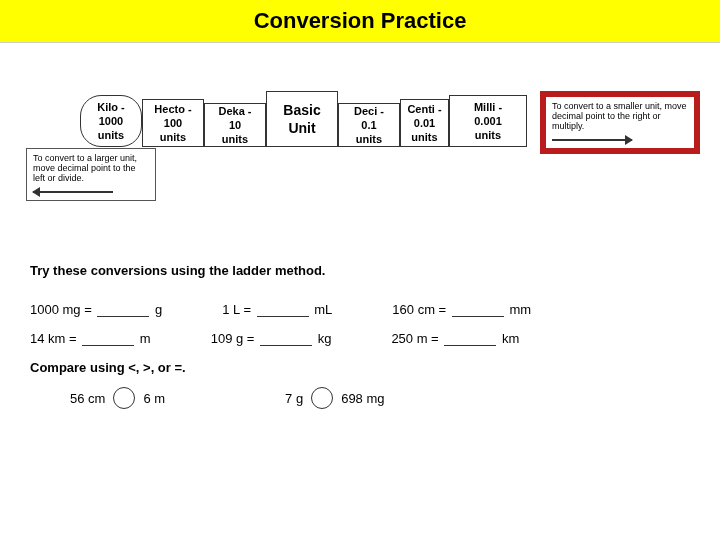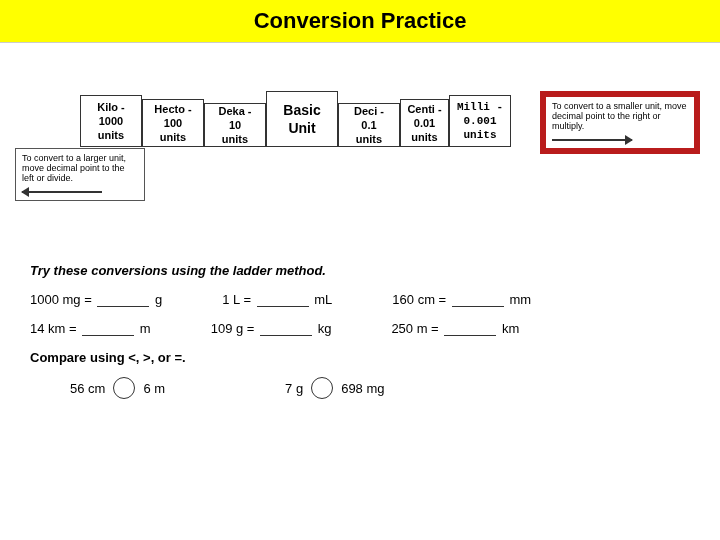--- a/index.html
+++ b/index.html
@@ -32,43 +32,43 @@
       border: 1.5px solid #333;
       padding: 4px 6px;
       text-align: center;
       font-size: 11px;
       font-weight: bold;
       background: #fff;
       line-height: 1.3;
       position: relative;
     }
 
-    .step-kilo { width: 62px; height: 52px; display:flex; flex-direction:column; justify-content:center; }
+    .step-kilo { width: 62px; height: 52px; display:flex; flex-direction:column; justify-content:center;border-radius:21px; }
     .step-hecto { width: 62px; height: 48px; display:flex; flex-direction:column; justify-content:center; margin-top: 8px; }
     .step-deka { width: 62px; height: 44px; display:flex; flex-direction:column; justify-content:center; margin-top: 16px; }
     .step-basic {
       width: 72px; height: 56px;
       display:flex; flex-direction:column; justify-content:center;
       margin-top: 24px;
       font-size: 13px;
     }
     .step-deci { width: 62px; height: 44px; display:flex; flex-direction:column; justify-content:center; margin-top: 0; }
     .step-centi { width: 49px; height: 48px; display:flex; flex-direction:column; justify-content:center; margin-top: 8px; }
-    .step-milli { width: 62px; height: 52px; display:flex; flex-direction:column; justify-content:center;font-family:Liberation Mono, monospace; }
+    .step-milli { width: 78px; height: 52px; display:flex; flex-direction:column; justify-content:center; }
 
     .ladder-steps {
       display: flex;
       align-items: flex-end;
       gap: 0;
     }
 
     
     .note-larger {
       position: absolute;
-      left: 15px;
+      left: 26px;
       top: 105px;
       border: 1px solid #555;
       padding: 4px 6px;
       font-size: 9px;
       width: 130px;
       background: #fff;
     }
     .note-smaller {
       position: absolute;
       right: 20px;
@@ -115,22 +115,21 @@
       border-right: 8px solid #333;
     }
 
     .content-area {
       padding: 10px 30px;
     }
 
     .try-heading {
       font-size: 13px;
       font-weight: bold;
-      margin-bottom: 14px;
-      font-style: italic;
+      margin-bottom: 24px;
     }
 
     .conversion-row {
       display: flex;
       gap: 60px;
       margin-bottom: 14px;
       align-items: center;
     }
 
     .conversion-item {

